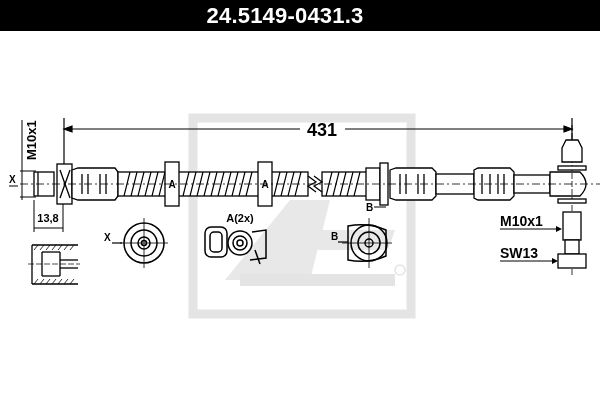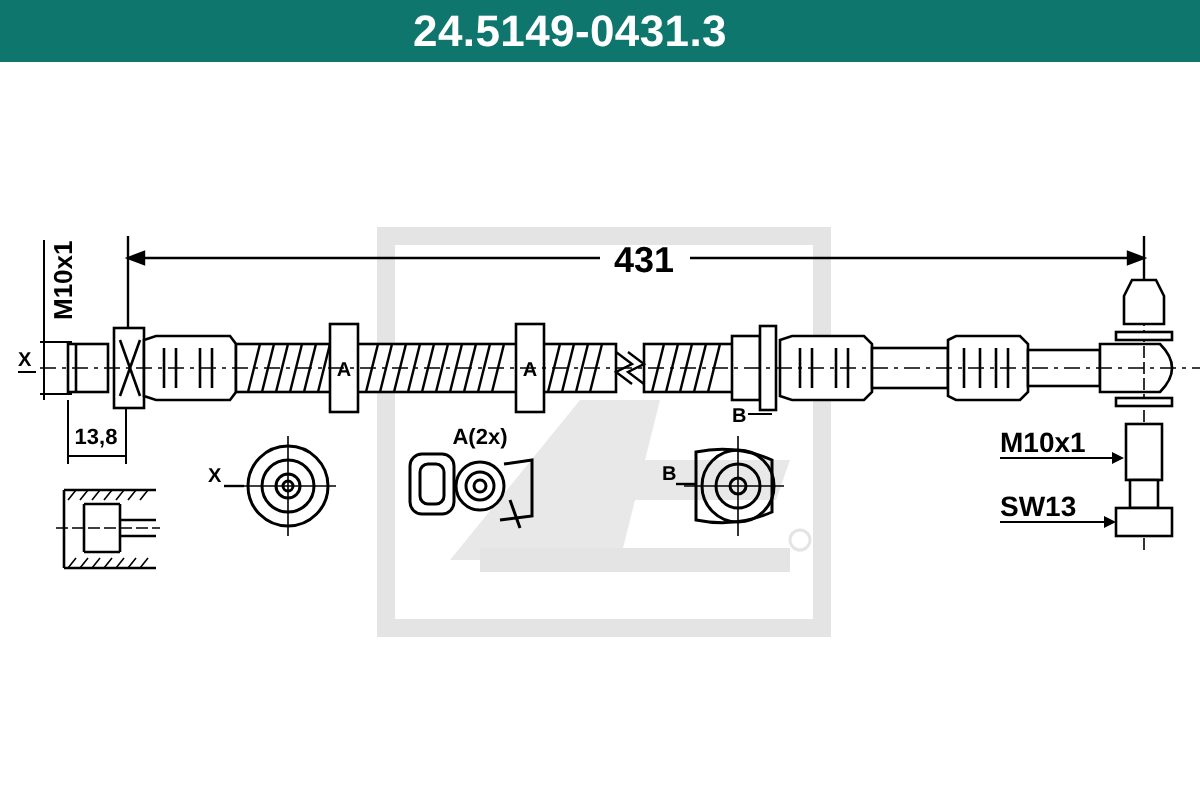--- a/index.html
+++ b/index.html
@@ -1,19 +1,19 @@
 <!DOCTYPE html>
 <html><head>
 <meta charset="utf-8">
 <style>
   html, body { margin: 0; padding: 0; background: #ffffff; }
   body { width: 600px; height: 400px; position: relative; overflow: hidden; font-family: "Liberation Sans", sans-serif; }
   .header {
     position: absolute; left: 0; top: 0; width: 600px; height: 31px;
-    background: #0f766e; color: #ffffff;
+    background: #000000; color: #ffffff;
     display: flex; align-items: center; justify-content: center;
     font-weight: bold; font-size: 22px; letter-spacing: 0.2px;
   }
   .header span { display: inline-block; }
   .header .gap { width: 30px; }
   svg.drawing { position: absolute; left: 0; top: 31px; }
   .lbl { font-family: "Liberation Sans", sans-serif; font-weight: bold; fill: #000; }
 </style>
 </head>
 <body>

